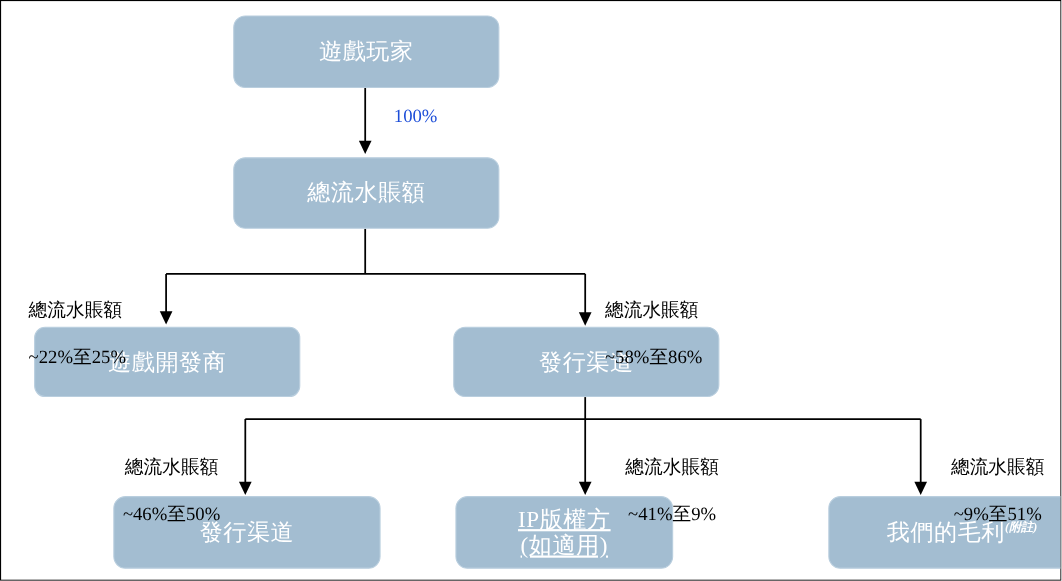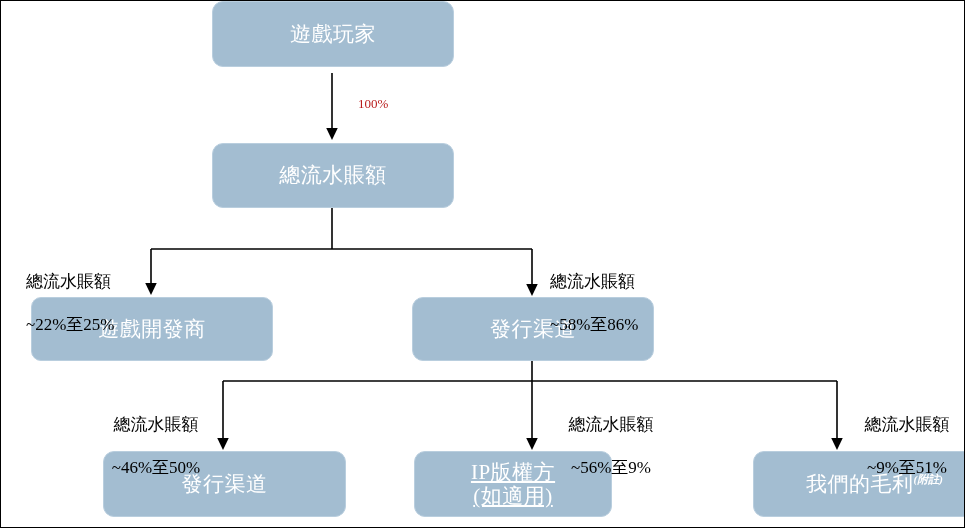--- a/index.html
+++ b/index.html
@@ -59,22 +59,22 @@
     font-size: 17px;
     line-height: 1.28;
     color: #000000;
     white-space: pre-line;
     z-index: 3;
   }
   .edge-label.align-left { text-align: left; }
   .edge-label.align-center { text-align: center; }
   .pct-label {
     position: absolute;
-    font-size: 13px;
-    color: #b91c1c;
+    font-size: 17px;
+    color: #1d4ed8;
     z-index: 3;
   }
 </style>
 </head>
 <body>
 
 <div id="diagram-root">
 
   <svg id="svg-connectors" viewBox="0 0 965 528" width="965" height="528" xmlns="http://www.w3.org/2000/svg">
     <defs>
@@ -96,21 +96,21 @@
 
     <g>
       <path d="M 531 360 L 531 380" stroke="#000000" stroke-width="1.6" fill="none"></path>
       <path d="M 222 380 L 836 380" stroke="#000000" stroke-width="1.6" fill="none"></path>
       <path d="M 222 380 L 222 443" stroke="#000000" stroke-width="1.6" fill="none" marker-end="url(#arrowhead)"></path>
       <path d="M 531 380 L 531 443" stroke="#000000" stroke-width="1.6" fill="none" marker-end="url(#arrowhead)"></path>
       <path d="M 836 380 L 836 443" stroke="#000000" stroke-width="1.6" fill="none" marker-end="url(#arrowhead)"></path>
     </g>
   </svg>
 
-  <div class="node" style="left:211px; top:0; width:242px; height:66px;">
+  <div class="node" style="left:211px; top:13px; width:242px; height:66px;">
     <span class="node-text">遊戲玩家</span>
   </div>
 
   <div class="node" style="left:211px; top:142px; width:242px; height:65px;">
     <span class="node-text">總流水賬額</span>
   </div>
 
   <div class="node" style="left:30px; top:296px; width:242px; height:64px;border-radius:10px;">
     <span class="node-text">遊戲開發商</span>
   </div>
@@ -146,21 +146,21 @@
     <span>~58%至86%</span>
   </div>
 
   <div class="edge-label align-center" style="left:90px; top:391px; width:130px;">
     <span>總流水賬額</span><br>
     <span>~46%至50%</span>
   </div>
 
   <div class="edge-label align-center" style="left:545px; top:391px; width:130px;">
     <span>總流水賬額</span><br>
-    <span>~56%至9%</span>
+    <span>~41%至9%</span>
   </div>
 
   <div class="edge-label align-center" style="left:850px; top:391px; width:112px;">
     <span>總流水賬額</span><br>
     <span>~9%至51%</span>
   </div>
 
 </div>
 
 </body></html>

